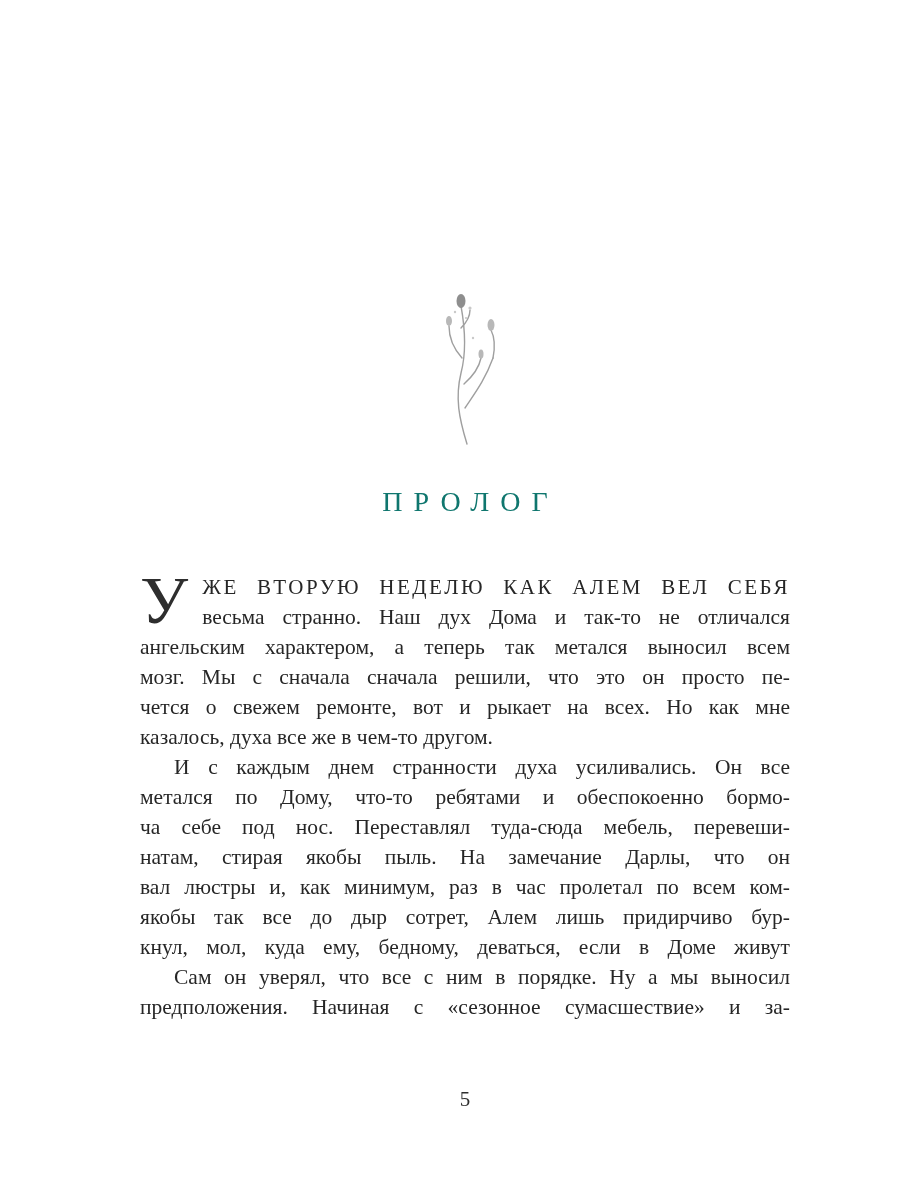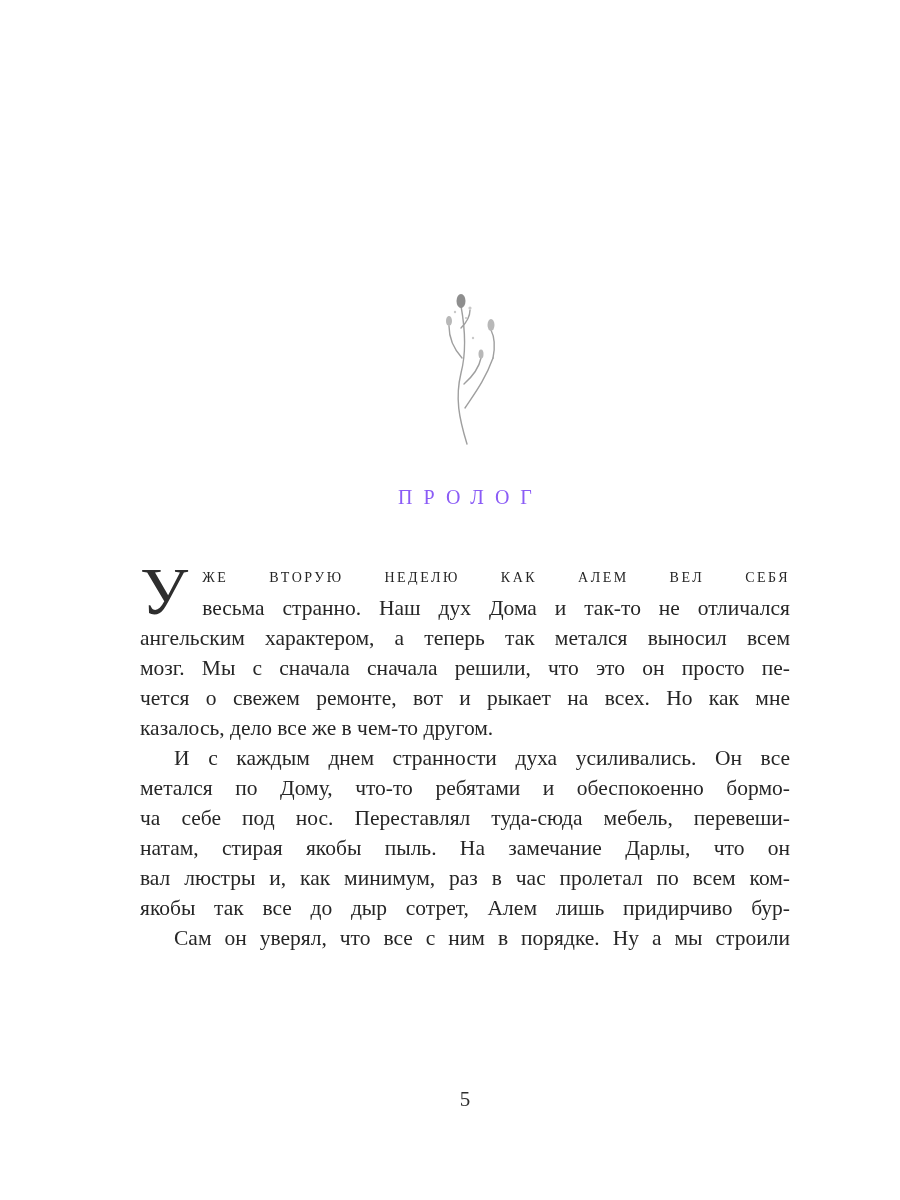--- a/index.html
+++ b/index.html
@@ -22,25 +22,25 @@
   }
   .ornament {
     display: block;
     margin: 288px auto 0 auto;
     width: 104px;
     height: 158px;
   }
   .chapter-title {
     margin: 40px 0 0 0;
     text-align: center;
-    font-size: 20px;
+    font-size: 28px;
     font-weight: 400;
     letter-spacing: 11px;
     text-indent: 11px; 
-    color: #8b5cf6;
+    color: #0f766e;
   }
   .text-block {
     margin-top: 54px;
     font-size: 21.5px;
     line-height: 30px;
   }
   .para {
     margin: 0;
     padding: 0;
   }
@@ -55,21 +55,21 @@
   .line {
     text-align: justify;
     text-align-last: justify;
     white-space: normal;
   }
   .line.end {
     text-align-last: left;
   }
   .line.caps {
     letter-spacing: 2.5px;
-    font-size: 14px;
+    font-size: 21px;
   }
   .line.indent {
     text-indent: 34px;
   }
   .clear { clear: both; }
   .page-number {
     position: absolute;
     bottom: 88px;
     left: 140px;
     width: 650px;
@@ -113,34 +113,36 @@
 
     <div class="text-block">
 
       <div class="para">
         <span class="dropcap">У</span>
         <div class="line caps">ЖЕ ВТОРУЮ НЕДЕЛЮ КАК АЛЕМ ВЕЛ СЕБЯ</div>
         <div class="line">весьма странно. Наш дух Дома и так-то не отличался</div>
         <div class="line">ангельским характером, а теперь так метался выносил всем</div>
         <div class="line">мозг. Мы с сначала сначала решили, что это он просто пе-</div>
         <div class="line">чется о свежем ремонте, вот и рыкает на всех. Но как мне</div>
-        <div class="line end">казалось, дело все же в чем-то другом.</div>
+        <div class="line end">казалось, духа все же в чем-то другом.</div>
         <div class="clear"></div>
       </div>
 
       <div class="para">
         <div class="line indent">И с каждым днем странности духа усиливались. Он все</div>
         <div class="line">метался по Дому, что-то ребятами и обеспокоенно бормо-</div>
         <div class="line">ча себе под нос. Переставлял туда-сюда мебель, перевеши-</div>
         <div class="line">натам, стирая якобы пыль. На замечание Дарлы, что он</div>
         <div class="line">вал люстры и, как минимум, раз в час пролетал по всем ком-</div>
         <div class="line">якобы так все до дыр сотрет, Алем лишь придирчиво бур-</div>
+        <div class="line">кнул, мол, куда ему, бедному, деваться, если в Доме живут</div>
       </div>
 
       <div class="para">
-        <div class="line indent">Сам он уверял, что все с ним в порядке. Ну а мы строили</div>
+        <div class="line indent">Сам он уверял, что все с ним в порядке. Ну а мы выносил</div>
+        <div class="line">предположения. Начиная с «сезонное сумасшествие» и за-</div>
       </div>
 
     </div>
   </div>
 
   <div class="page-number">5</div>
 </div>
 
 </body></html>

